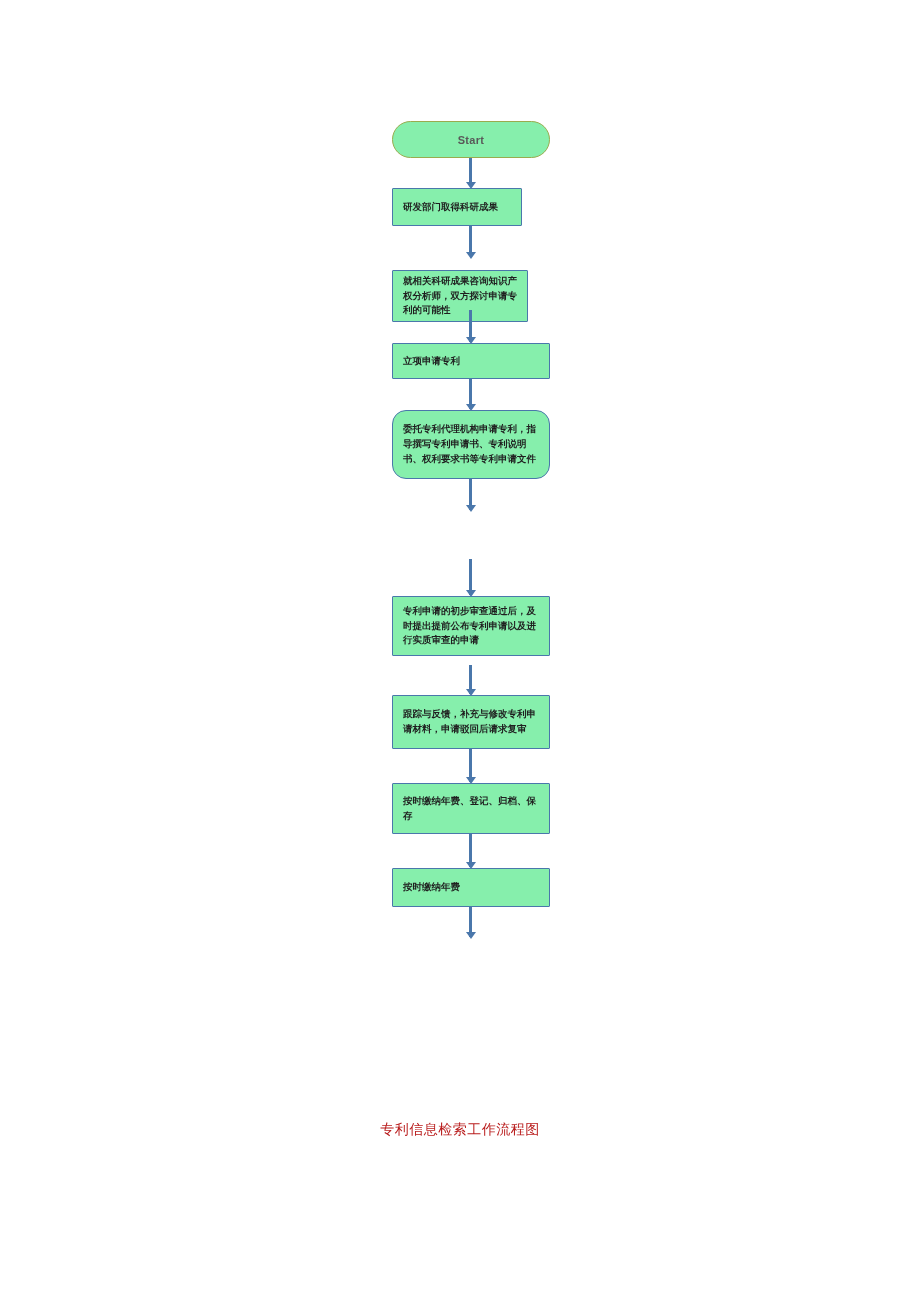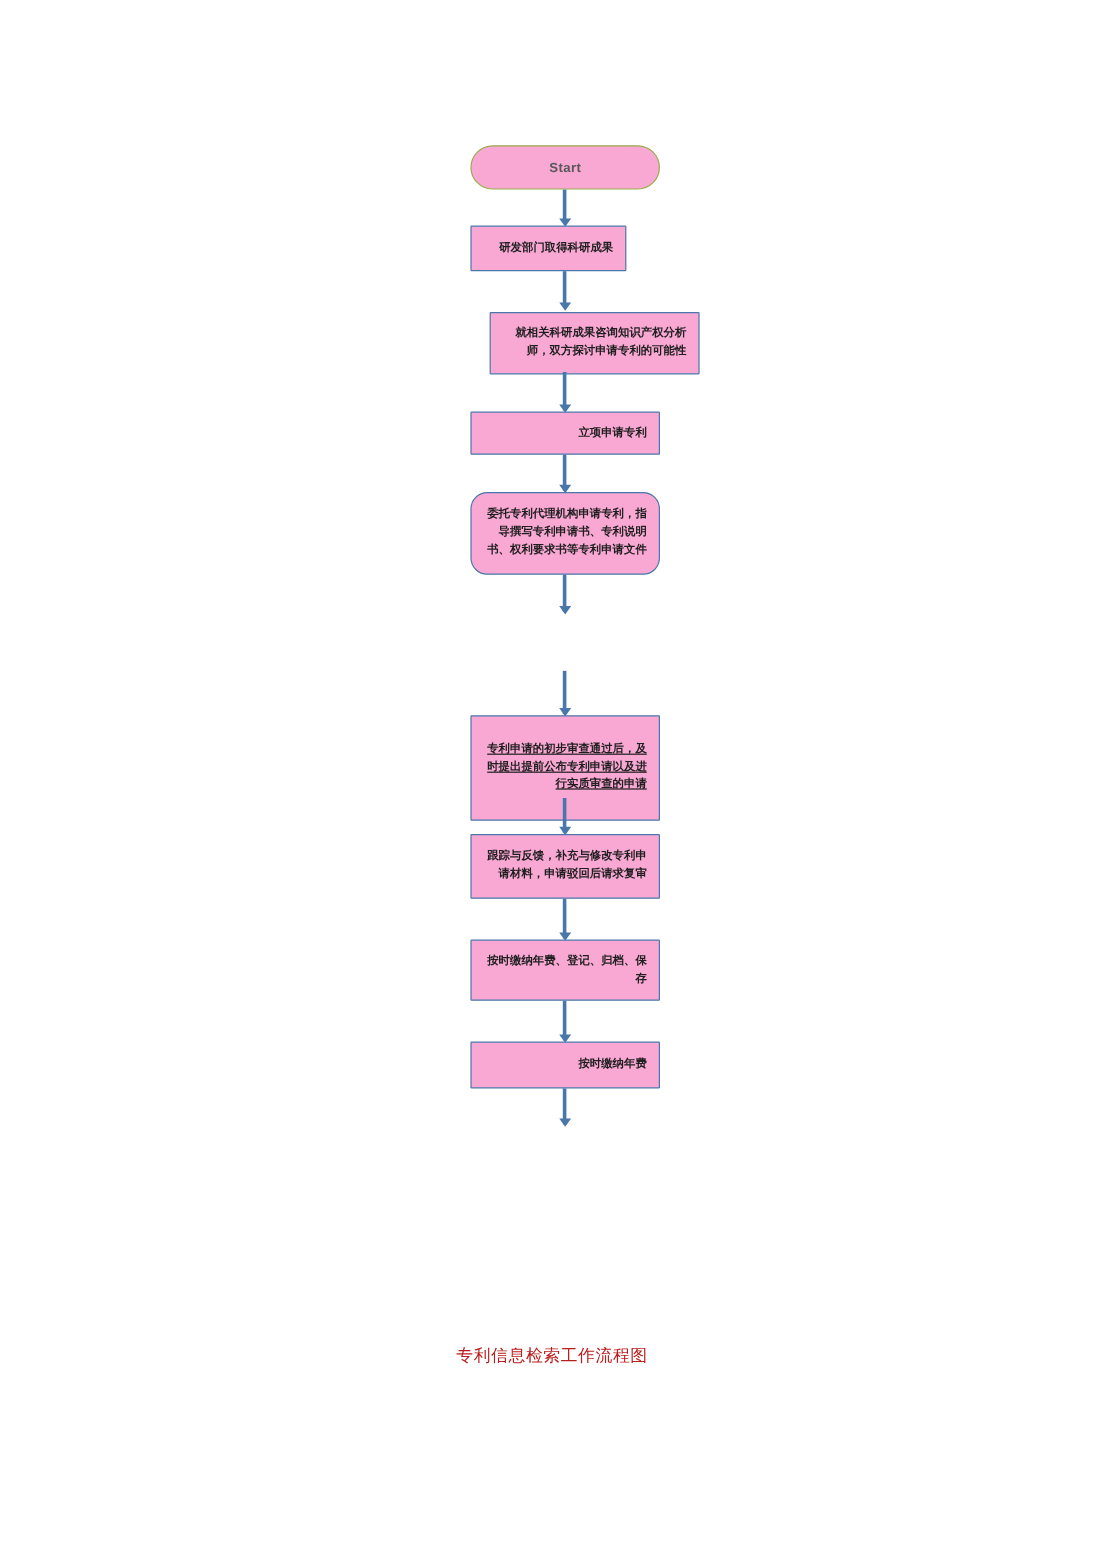--- a/index.html
+++ b/index.html
@@ -31,22 +31,22 @@
     height: 1000px;
   }
 
   
   .node {
     position: absolute;
     box-sizing: border-box;
     display: flex;
     align-items: center;
     justify-content: center;
-    text-align: right;
-    background: #f9a8d4;
+    text-align: left;
+    background: #86efac;
   }
 
   
   .terminator {
     border: 1.5px solid #9aab4e;
     border-radius: 999px;
     color: #595959;
     font-size: 11px;
     font-weight: bold;
     letter-spacing: 0.3px;
@@ -108,42 +108,42 @@
     </div>
     <div class="connector" style="left:469px; top:158px; height:28px;"></div>
     <div class="arrowhead" style="left:465.5px; top:182px;"></div>
 
     <div class="node process" style="left:392px; top:188px; width:130px; height:38px;">
       <span class="txt">研发部门取得科研成果</span>
     </div>
     <div class="connector" style="left:469px; top:226px; height:30px;"></div>
     <div class="arrowhead" style="left:465.5px; top:252px;"></div>
 
-    <div class="node process" style="left:392px; top:260px; width:175px; height:52px;margin-left:16px;">
+    <div class="node process" style="left:392px; top:270px; width:136px; height:52px;">
       <span class="txt">就相关科研成果咨询知识产权分析师，双方探讨申请专利的可能性</span>
     </div>
     <div class="connector" style="left:469px; top:310px; height:32px;"></div>
     <div class="arrowhead" style="left:465.5px; top:337px;"></div>
 
     <div class="node process" style="left:392px; top:343px; width:158px; height:36px;">
       <span class="txt">立项申请专利</span>
     </div>
     <div class="connector" style="left:469px; top:379px; height:30px;"></div>
     <div class="arrowhead" style="left:465.5px; top:404px;"></div>
 
     <div class="node process" style="left:392px; top:410px; width:158px; height:69px;border-radius:14px;">
       <span class="txt">委托专利代理机构申请专利，指导撰写专利申请书、专利说明书、权利要求书等专利申请文件</span>
     </div>
     <div class="connector" style="left:469px; top:479px; height:31px;"></div>
     <div class="arrowhead" style="left:465.5px; top:505px;"></div>
 
     <div class="connector" style="left:469px; top:559px; height:36px;"></div>
     <div class="arrowhead" style="left:465.5px; top:590px;"></div>
 
-    <div class="node process" style="left:392px; top:596px; width:158px; height:88px;text-decoration:underline;">
+    <div class="node process" style="left:392px; top:596px; width:158px; height:60px;">
       <span class="txt">专利申请的初步审查通过后，及时提出提前公布专利申请以及进行实质审查的申请</span>
     </div>
     <div class="connector" style="left:469px; top:665px; height:29px;"></div>
     <div class="arrowhead" style="left:465.5px; top:689px;"></div>
 
     <div class="node process" style="left:392px; top:695px; width:158px; height:54px;">
       <span class="txt">跟踪与反馈，补充与修改专利申请材料，申请驳回后请求复审</span>
     </div>
     <div class="connector" style="left:469px; top:749px; height:33px;"></div>
     <div class="arrowhead" style="left:465.5px; top:777px;"></div>

